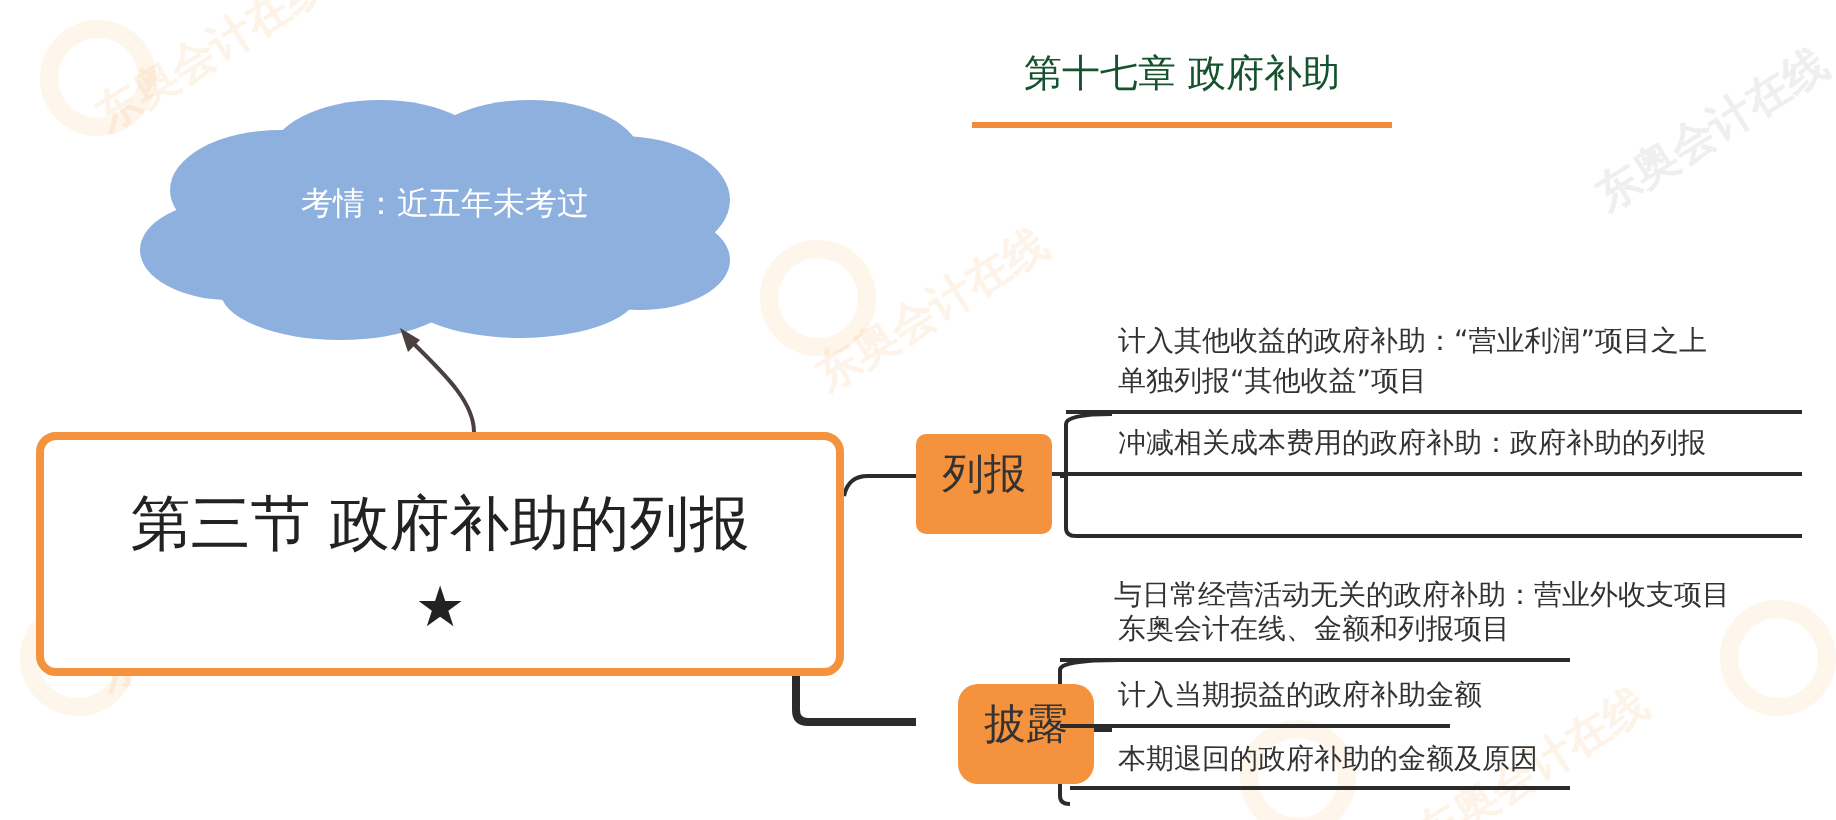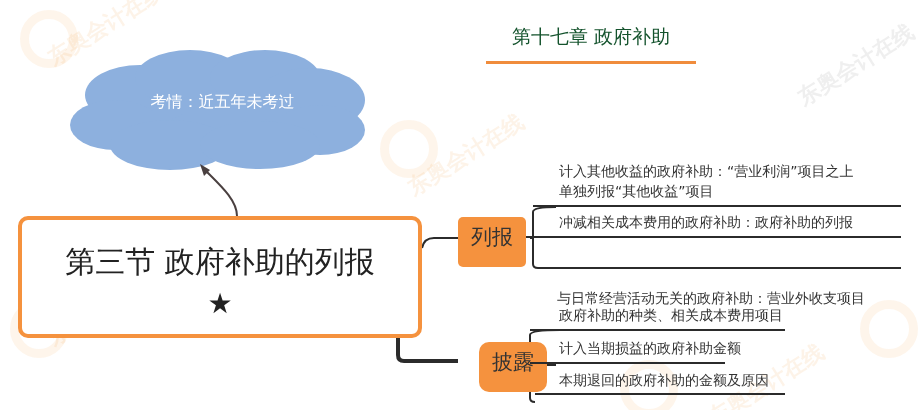--- a/index.html
+++ b/index.html
@@ -82,18 +82,18 @@
   <div>计入其他收益的政府补助：“营业利润”项目之上</div>
   <div>单独列报“其他收益”项目</div>
 </div>
 <div class="abs hline" style="left:533px;top:205px;width:368px;"></div>
 <div class="abs leaf" style="left:559px;top:212px;">冲减相关成本费用的政府补助：政府补助的列报</div>
 <div class="abs hline" style="left:533px;top:236px;width:368px;"></div>
 <div class="abs leaf" style="left:557px;top:244px;margin-top:44px;">与日常经营活动无关的政府补助：营业外收支项目</div>
 <div class="abs hline" style="left:538px;top:267px;width:363px;"></div>
 
 <div class="abs branch" style="left:479px;top:342px;border-radius:10px;">披露</div>
-<div class="abs leaf" style="left:559px;top:305px;">政府补助的种类、相关成本费用项目</div>
+<div class="abs leaf" style="left:559px;top:305px;">东奥会计在线、金额和列报项目</div>
 <div class="abs hline" style="left:530px;top:329px;width:255px;"></div>
 <div class="abs leaf" style="left:559px;top:338px;">计入当期损益的政府补助金额</div>
 <div class="abs hline" style="left:530px;top:362px;width:195px;"></div>
 <div class="abs leaf" style="left:559px;top:370px;">本期退回的政府补助的金额及原因</div>
 <div class="abs hline" style="left:535px;top:393px;width:250px;"></div>
 
 </body></html>

